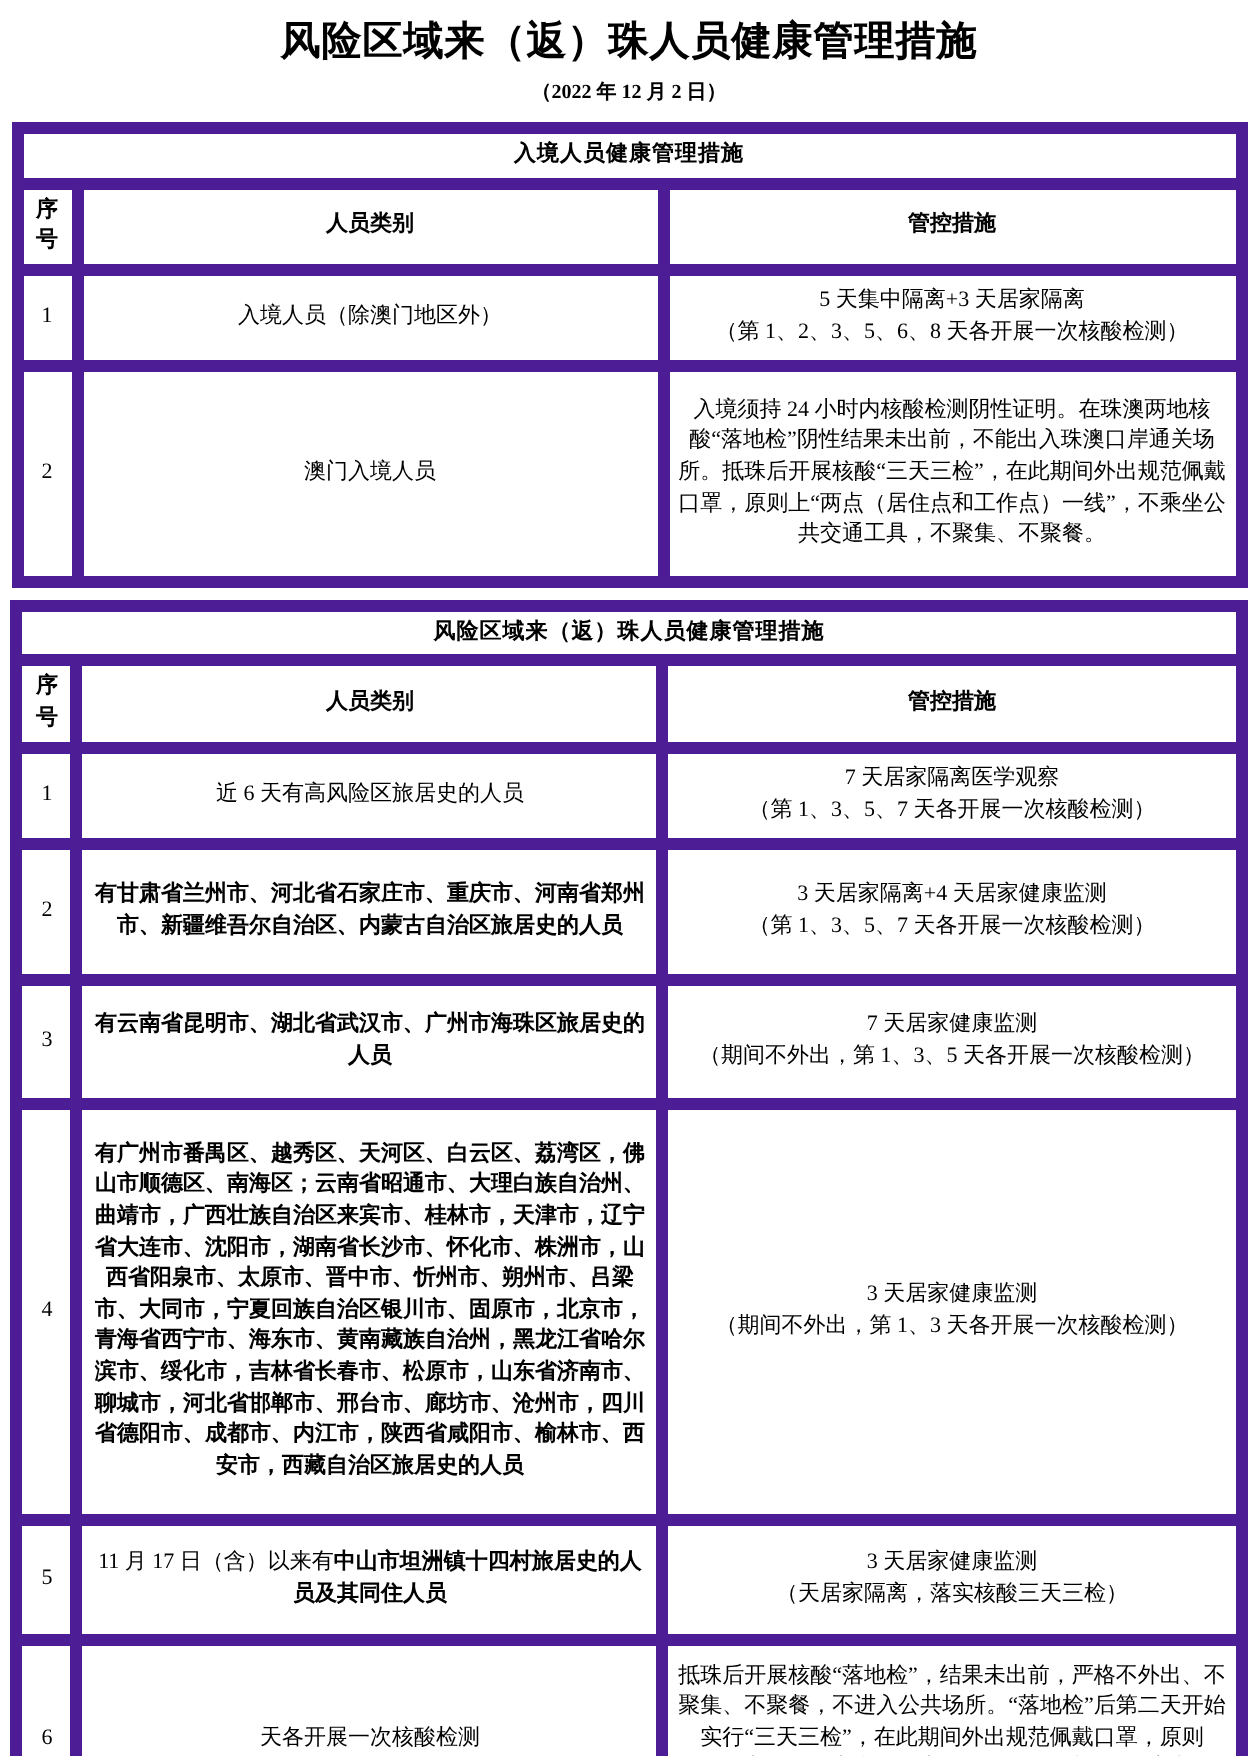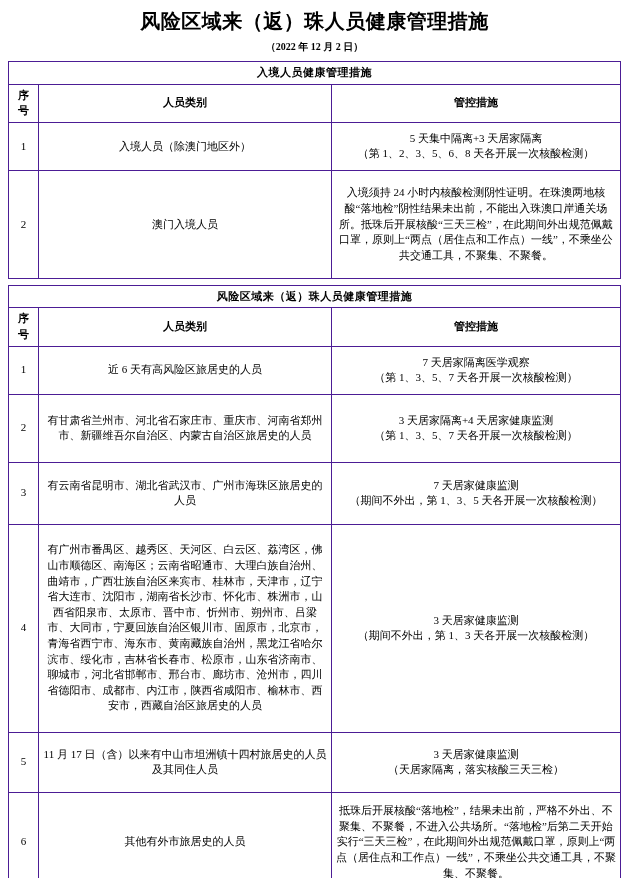--- a/index.html
+++ b/index.html
@@ -36,21 +36,21 @@
     margin: 7px 0 8px 0;
     line-height: 1.2;
   }
   table.grid {
     border-collapse: collapse;
     width: 613px;
     margin: 0 auto;
     table-layout: fixed;
   }
   table.grid td {
-    border: 1px solid #4c1d95;
+    border: 6px solid #4c1d95;
     padding: 3px 4px;
     vertical-align: middle;
     text-align: center;
     font-size: 11px;
     line-height: 1.42;
   }
   .section-head {
     font-weight: bold;
     font-size: 15px;
     text-align: center;
@@ -61,21 +61,21 @@
     font-weight: bold;
     font-size: 12px;
     padding: 3px 2px;
   }
   .c-no { width: 30px; }
   .c-cat { width: 293px; }
   .c-msr { width: 289px; }
   .cell-no { font-size: 12px; }
   .cell-cat { padding: 6px 10px; }
   .cell-msr { padding: 6px 8px; }
-  .bold-txt { font-weight: normal; }
+  .bold-txt { font-weight: bold; }
   .tight { line-height: 1.5; }
   .nowrap-block { display: block; }
   .justify-cn {
     text-align: justify;
     text-align-last: center;
     text-justify: inter-character;
     margin-top: 47px;
   }
 </style>
 </head>
@@ -173,19 +173,19 @@
         <td class="cell-no">5</td>
         <td class="cell-cat justify-cn"><span>11 月 17 日（含）以来有</span><span class="bold-txt">中山市坦洲镇十四村旅居史的人员及其同住人员</span></td>
         <td class="cell-msr">
           <span class="nowrap-block">3 天居家健康监测</span>
           <span class="nowrap-block">（天居家隔离，落实核酸三天三检）</span>
         </td>
       </tr>
 
       <tr style="height:100px;">
         <td class="cell-no">6</td>
-        <td class="cell-cat"><span>其他有外市旅居史的人员</span></td>
+        <td class="cell-cat"><span>天各开展一次核酸检测</span></td>
         <td class="cell-msr justify-cn">抵珠后开展核酸“落地检”，结果未出前，严格不外出、不聚集、不聚餐，不进入公共场所。“落地检”后第二天开始实行“三天三检”，在此期间外出规范佩戴口罩，原则上“两点（居住点和工作点）一线”，不乘坐公共交通工具，不聚集、不聚餐。</td>
       </tr>
     </tbody>
   </table>
 
 </div>
 
 </body></html>

